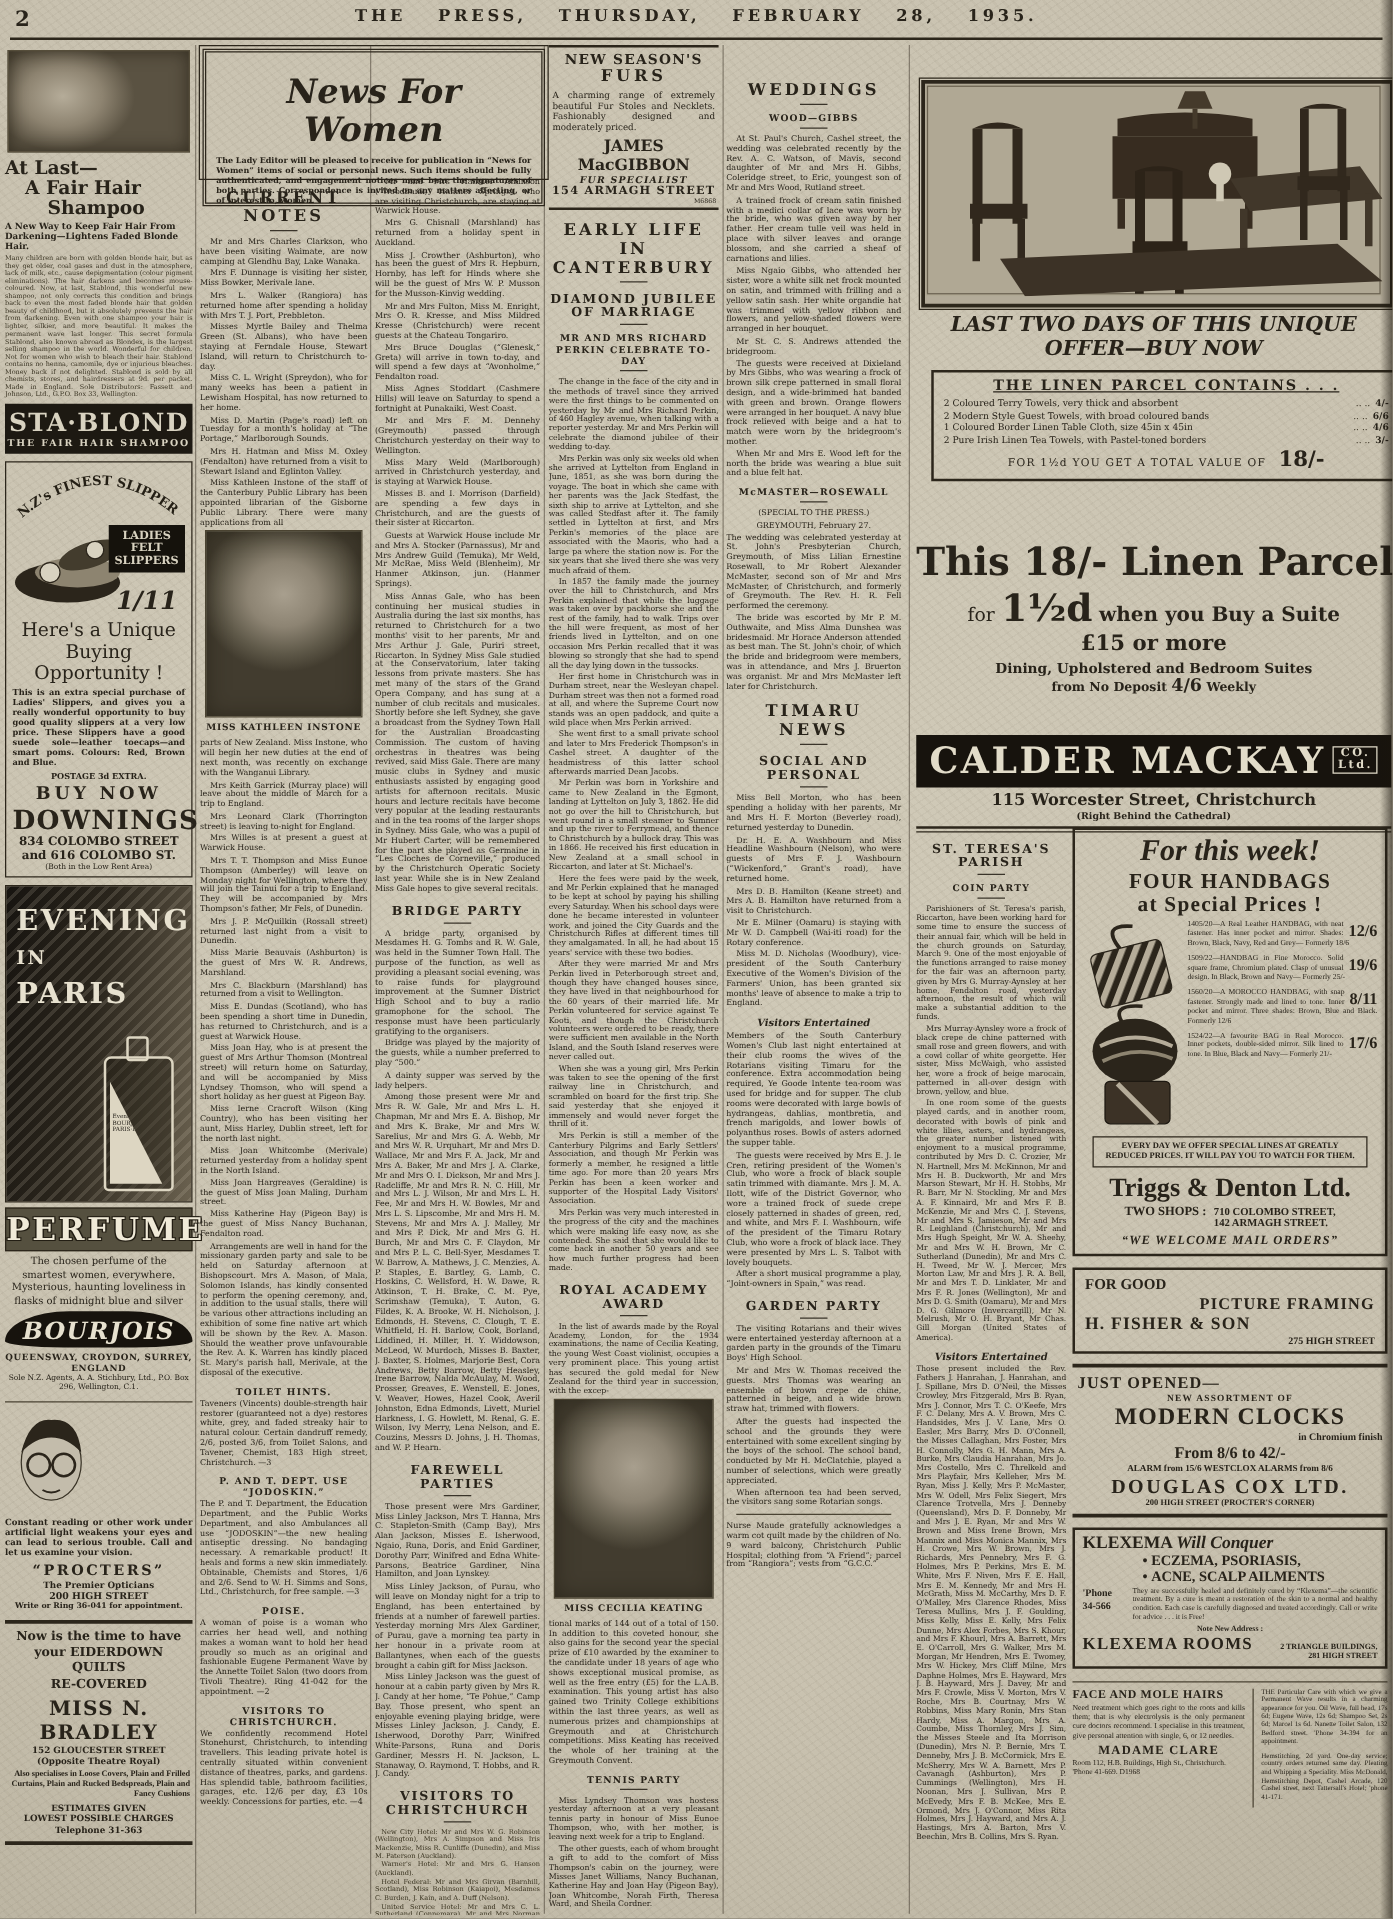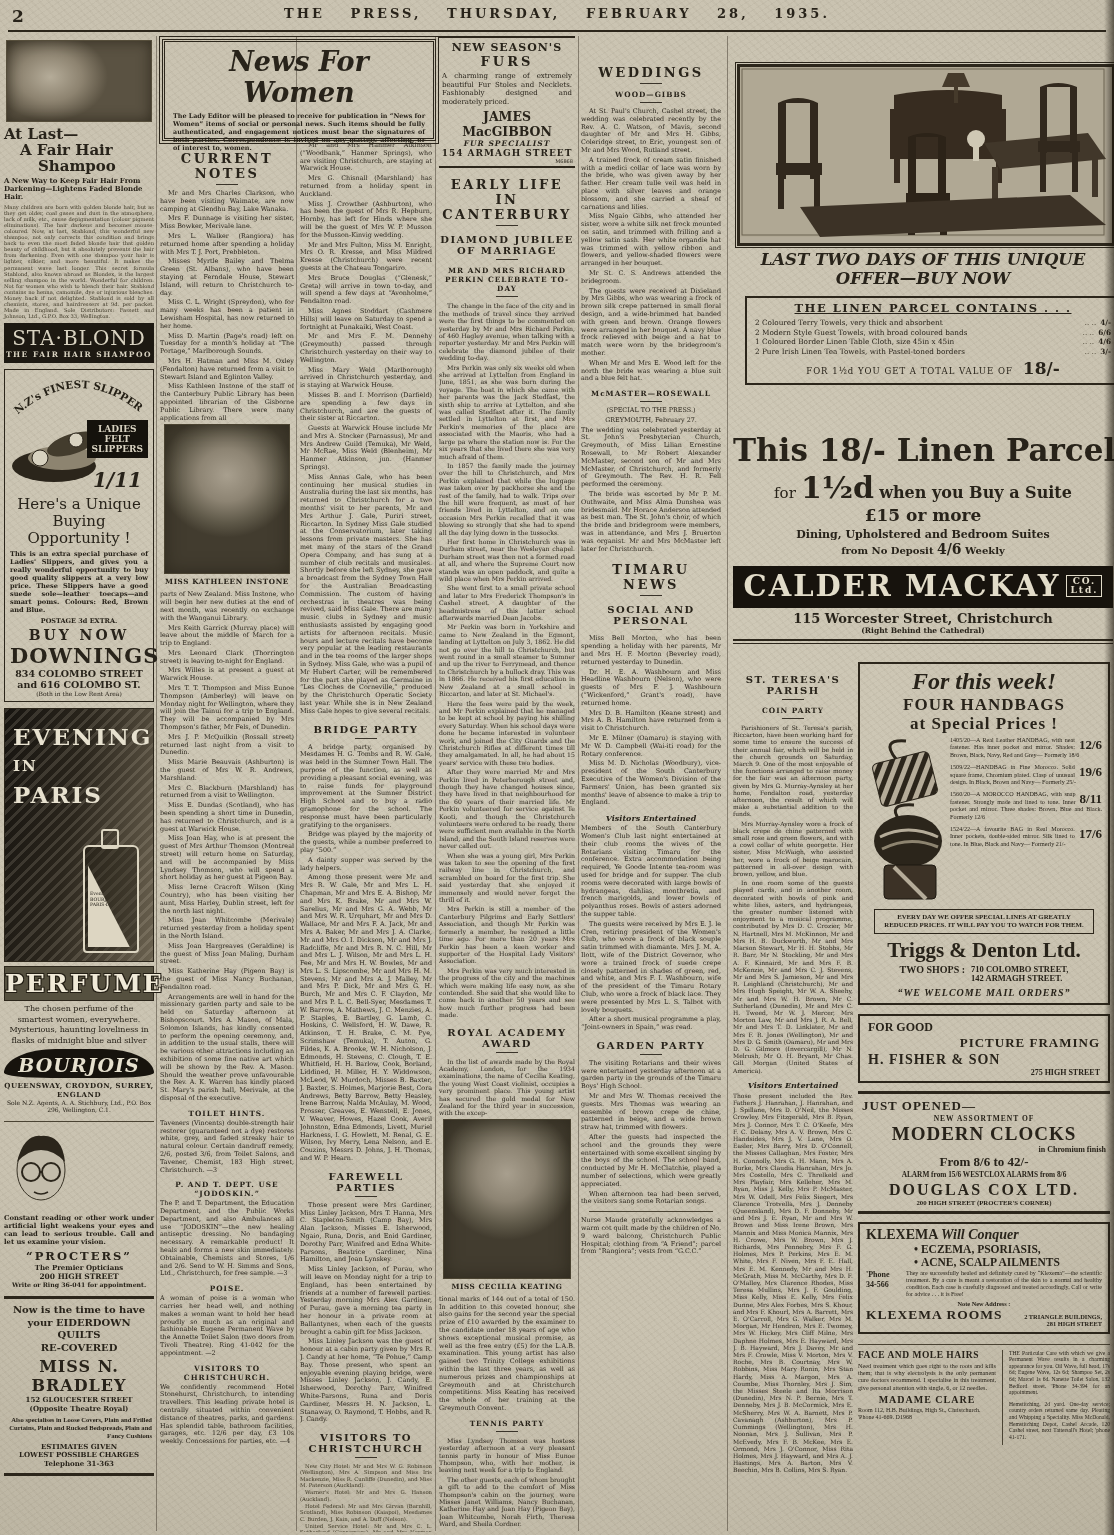--- a/index.html
+++ b/index.html
@@ -29,34 +29,34 @@
   .b-pc{font-size:6.4px;line-height:7.8px;text-align:center;margin:1px 0 2px;}
   .b-ps{font-size:5.3px;line-height:6.3px;text-align:justify;text-indent:5px;margin:0 0 1px;color:#38321f;}
   .col6 .b-p,.col6 .b-pn{font-size:6px;line-height:7.2px;}
   .col4 .b-p{font-size:6.2px;line-height:7.4px;}
   .ph{width:92%;margin:2px auto 0;height:150px;border:1px solid #4a4331;
       background:radial-gradient(55% 42% at 50% 34%, #a89f8e 0%, #8d8473 42%, #5f5949 76%, #423c2f 100%);
       box-shadow:inset 0 0 18px rgba(30,25,15,.55);}
   .cap{font-size:7.2px;font-weight:bold;text-align:center;letter-spacing:.6px;margin:3px 0 5px;}
   
   .nfw{position:absolute;left:159px;top:36px;width:274px;height:102px;border:1px solid #2c261b;padding:2px;}
-  .nfw-inner{border:3px double #2c261b;height:92px;padding:2px 8px;text-align:center;}
+  .nfw-inner{border:3px double #2c261b;height:92px;padding:14px 8px;text-align:center;}
   .nfw-title{font-size:27px;font-weight:bold;font-style:italic;margin-top:2px;}
   .nfw-body{font-size:6.4px;line-height:8px;font-weight:bold;text-align:justify;margin-top:4px;}
   
   .leftcol{position:absolute;left:4px;top:38px;width:150px;}
   .women-photo{height:80px;border:1px solid #554d3a;margin:2px 2px 4px;
      background:radial-gradient(40% 55% at 30% 45%, #b5ac99 0%, #8d8370 55%, #5a5242 100%),#6b6252;
      box-shadow:inset 0 0 14px rgba(25,20,10,.6);}
   .hair-h{font-size:15px;font-weight:bold;line-height:16px;}
   .hair-h .i2{padding-left:16px;}.hair-h .i3{padding-left:34px;}
   .hair-sub{font-size:7px;font-weight:bold;line-height:8.2px;margin:3px 0 2px;}
   .tiny{font-size:5.2px;line-height:6.1px;text-align:justify;color:#3a3423;}
   .stablond{background:#1d1912;color:#d8d2c0;text-align:center;margin:4px 0 2px;padding:3px 0 4px;}
-  .stablond .s1{font-size:20px;font-weight:normal;letter-spacing:1px;}
+  .stablond .s1{font-size:20px;font-weight:bold;letter-spacing:1px;}
   .stablond .s2{font-size:7.5px;font-weight:bold;letter-spacing:1.5px;}
   .adbox{border:1px solid #2c261b;margin:6px 0;padding:4px 5px;}
   .arc-svg{display:block;margin:0 auto;}
   .shoe-row{position:relative;height:74px;}
   .badge{position:absolute;right:0;top:2px;background:#15120c;color:#d8d2c0;text-align:center;
      font-size:9px;font-weight:bold;line-height:10px;padding:4px 5px;}
   .price1111{position:absolute;right:6px;bottom:0;font-size:20px;font-weight:bold;font-style:italic;}
   .uniq{font-size:15px;text-align:center;line-height:17px;margin:4px 0 3px;}
   .sl-body{font-size:6.6px;line-height:8px;font-weight:bold;text-align:justify;}
   .postage{font-size:6.5px;font-weight:bold;text-align:center;margin-top:3px;}
@@ -120,21 +120,21 @@
   .parcel-big{font-size:31px;font-weight:bold;white-space:nowrap;}
   .parcel-line2{margin-top:2px;}
   .p-for{font-size:15px;}
   .p-price{font-size:30px;font-weight:bold;}
   .p-when{font-size:16px;font-weight:bold;}
   .p-amount{font-size:17px;font-weight:bold;}
   .suites{position:absolute;left:733px;top:528px;width:380px;text-align:center;font-weight:bold;}
   .su-1{font-size:11px;}
   .su-2{font-size:10px;}
   .su-2 .dep{font-size:14px;}
-  .calder{position:absolute;left:733px;top:566px;width:380px;text-align:center;}
+  .calder{position:absolute;left:733px;top:588px;width:380px;text-align:center;}
   .calder-band{background:#17130d;color:#e2dcc9;font-size:29px;font-weight:bold;letter-spacing:2px;
      padding:3px 4px 5px;display:flex;align-items:center;justify-content:center;}
   .calder-co{font-size:9px;line-height:9px;margin-left:6px;text-align:center;border:1px solid #e2dcc9;padding:1px 3px;}
   .calder-addr{font-size:13px;font-weight:bold;margin-top:3px;}
   .calder-note{font-size:7.5px;font-weight:bold;}
   .calder-rule{border-top:2px solid #2c261b;border-bottom:1px solid #2c261b;height:2px;margin-top:4px;}
   
   .adstack{position:absolute;left:858px;top:662px;width:252px;font-family:Liberation Serif, serif;}
   .hbbox{border:2px solid #2c261b;padding:4px 6px 5px;}
   .hb-title{font-size:24px;font-weight:bold;font-style:italic;text-align:center;}

